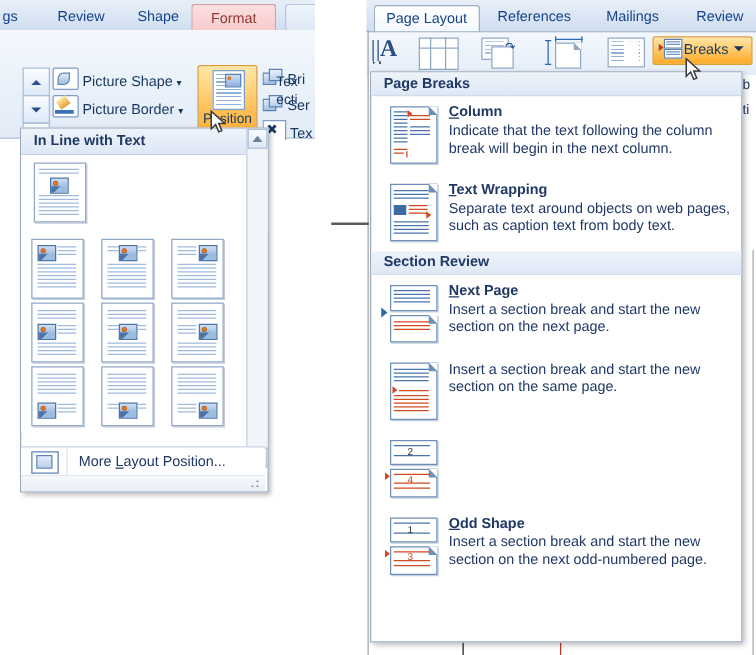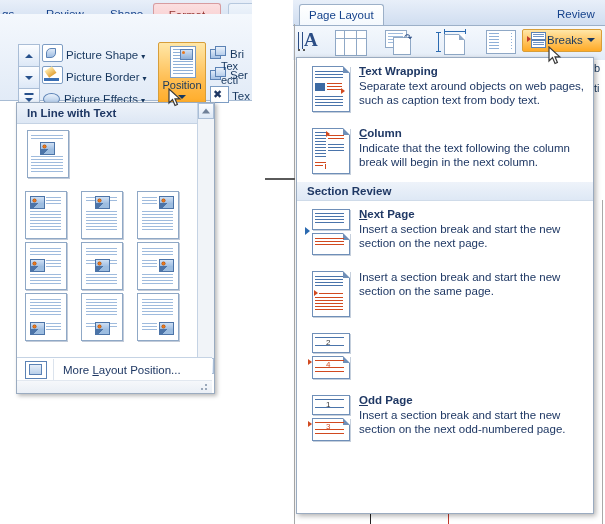--- a/index.html
+++ b/index.html
@@ -21,21 +21,21 @@
   .tabstrip .rule{position:absolute;left:0;bottom:0;width:100%;height:1px;background:#9cb0c8;}
   .tab{position:absolute;top:3px;height:23px;line-height:22px;padding:0 10px;
     font-size:11.5px;color:#15428b;white-space:nowrap;}
   .tab.plain{color:#15428b;}
   .tab.format-tab{
     background:linear-gradient(#fbdfe0,#f7c9cb);
     border:1px solid #d79ca0;border-bottom:none;
     border-radius:3px 3px 0 0;color:#953735;font-weight:normal;}
   .tab.side{background:linear-gradient(#eef4fb,#dbe6f4);border:1px solid #b6c8de;border-bottom:none;border-radius:3px 3px 0 0;}
 
-  .ribbonbody{position:absolute;left:0;top:14px;width:299px;height:86px;
+  .ribbonbody{position:absolute;left:0;top:24px;width:299px;height:86px;
     background:linear-gradient(#f4f8fd,#e2ebf7);border-bottom:1px solid #a8bcd4;}
 
   
   .spincol{position:absolute;left:18px;top:30px;width:20px;height:66px;}
   .spinbtn{width:20px;height:21px;background:linear-gradient(#fcfdff,#dce8f7);
     border:1px solid #a9bdd6;margin-bottom:-1px;position:relative;}
   .spinbtn i{position:absolute;left:50%;top:50%;transform:translate(-50%,-50%);
     width:0;height:0;}
   .ar-up i{border-left:4px solid transparent;border-right:4px solid transparent;border-bottom:4px solid #27518c;}
   .ar-dn i{border-left:4px solid transparent;border-right:4px solid transparent;border-top:4px solid #27518c;}
@@ -477,20 +477,22 @@
 
 <div class="cursor" style="left:168px;top:88px;">
   <svg width="14" height="20" viewBox="0 0 14 20">
     <path d="M1,1 L1,15 L4.5,11.6 L7,17.5 L9.4,16.5 L7,10.8 L11.8,10.8 Z" fill="#ffffff" stroke="#3a3a3a" stroke-width="1.2"></path>
   </svg>
 </div>
 
 <div class="abs" id="right-ribbon">
   <div class="r-tabstrip">
     <div class="r-tab active" style="left:6px;">Page Layout</div>
+    <div class="r-tab" style="left:96px;">References</div>
+    <div class="r-tab" style="left:183px;">Mailings</div>
     <div class="r-tab" style="left:255px;">Review</div>
     <div class="rule"></div>
   </div>
 
   <div class="r-ribbonbody">
     <div class="ri ri-dropcap">
         <div class="dots"></div>
       </div>
     <div class="ri ri-margins"></div>
     <div class="ri ri-orient">
@@ -521,43 +523,22 @@
 <div class="rbg" style="left:594px;top:82px;">ti</div>
 
 <div class="vline" style="left:294px;top:24px;height:500px;"></div>
 <div class="hline" style="left:265px;top:178px;width:30px;"></div>
 <div class="vline" style="left:370px;top:514px;height:10px;background:#222;"></div>
 <div class="vline" style="left:448px;top:514px;height:10px;background:#c0392b;"></div>
 <div class="vline" style="left:602px;top:200px;height:324px;"></div>
 
 <div class="abs" id="breaks-menu">
 
-
-
-  <div class="bm-item">
-    <div class="bm-ico">
-      <div class="pg-sheet pg-fold" style="left:5px;top:2px;width:36px;height:44px;"></div>
-      <div class="bl" style="left:8px;top:7px;width:28px;"></div>
-      <div class="bl" style="left:8px;top:10px;width:28px;"></div>
-      <div class="bl" style="left:8px;top:13px;width:28px;"></div>
-      <div style="position:absolute;left:8px;top:19px;width:10px;height:8px;background:#3c6aa3;"></div>
-      <div class="rl" style="left:20px;top:19px;width:15px;"></div>
-      <div class="rl" style="left:20px;top:22px;width:15px;"></div>
-      <div class="rl" style="left:20px;top:25px;width:15px;"></div>
-      <div class="redptr" style="left:34px;top:24px;"></div>
-      <div class="bl" style="left:8px;top:32px;width:28px;"></div>
-      <div class="bl" style="left:8px;top:35px;width:28px;"></div>
-      <div class="bl" style="left:8px;top:38px;width:28px;"></div>
-      <div class="bl" style="left:8px;top:41px;width:28px;"></div>
-    </div>
-    <div class="bm-txt">
-      <div class="bm-title"><u>T</u><span>ext Wrapping</span></div>
-      <div class="bm-desc">Separate text around objects on web pages, such as caption text from body text.</div>
-    </div>
-  </div>
+  <div class="bm-header">Page Breaks</div>
+
 
   <div class="bm-item">
     <div class="bm-ico">
       <div class="pg-sheet pg-fold" style="left:5px;top:2px;width:36px;height:44px;"></div>
       <div class="bl" style="left:8px;top:6px;width:11px;"></div>
       <div class="bl" style="left:8px;top:9px;width:11px;"></div>
       <div class="bl" style="left:8px;top:12px;width:11px;"></div>
       <div class="bl" style="left:8px;top:15px;width:11px;"></div>
       <div class="bl" style="left:8px;top:18px;width:11px;"></div>
       <div class="bl" style="left:8px;top:21px;width:11px;"></div>
@@ -573,20 +554,42 @@
       <div class="bl" style="left:21px;top:24px;width:16px;"></div>
       <div class="redptr" style="left:19px;top:5px;"></div>
       <div class="rl" style="left:18px;top:38px;width:1px;height:5px;background:#d1491f;"></div>
     </div>
     <div class="bm-txt">
       <div class="bm-title"><u>C</u><span>olumn</span></div>
       <div class="bm-desc">Indicate that the text following the column break will begin in the next column.</div>
     </div>
   </div>
 
+  <div class="bm-item">
+    <div class="bm-ico">
+      <div class="pg-sheet pg-fold" style="left:5px;top:2px;width:36px;height:44px;"></div>
+      <div class="bl" style="left:8px;top:7px;width:28px;"></div>
+      <div class="bl" style="left:8px;top:10px;width:28px;"></div>
+      <div class="bl" style="left:8px;top:13px;width:28px;"></div>
+      <div style="position:absolute;left:8px;top:19px;width:10px;height:8px;background:#3c6aa3;"></div>
+      <div class="rl" style="left:20px;top:19px;width:15px;"></div>
+      <div class="rl" style="left:20px;top:22px;width:15px;"></div>
+      <div class="rl" style="left:20px;top:25px;width:15px;"></div>
+      <div class="redptr" style="left:34px;top:24px;"></div>
+      <div class="bl" style="left:8px;top:32px;width:28px;"></div>
+      <div class="bl" style="left:8px;top:35px;width:28px;"></div>
+      <div class="bl" style="left:8px;top:38px;width:28px;"></div>
+      <div class="bl" style="left:8px;top:41px;width:28px;"></div>
+    </div>
+    <div class="bm-txt">
+      <div class="bm-title"><u>T</u><span>ext Wrapping</span></div>
+      <div class="bm-desc">Separate text around objects on web pages, such as caption text from body text.</div>
+    </div>
+  </div>
+
   <div class="bm-header">Section Review</div>
 
   <div class="bm-item">
     <div class="bm-ico">
       <div class="bm-arrow"></div>
       <div class="pg-sheet" style="left:5px;top:2px;width:36px;height:19px;"></div>
       <div class="bl" style="left:8px;top:6px;width:29px;"></div>
       <div class="bl" style="left:8px;top:9px;width:29px;"></div>
       <div class="bl" style="left:8px;top:12px;width:29px;"></div>
       <div class="bl" style="left:8px;top:15px;width:29px;"></div>
@@ -643,21 +646,21 @@
       <div class="bl" style="left:8px;top:14px;width:29px;"></div>
       <div class="numtxt" style="left:19px;top:7px;">1</div>
       <div class="pg-sheet pg-fold" style="left:5px;top:25px;width:36px;height:21px;"></div>
       <div class="rl" style="left:8px;top:29px;width:29px;"></div>
       <div class="rl" style="left:8px;top:36px;width:29px;"></div>
       <div class="rl" style="left:8px;top:40px;width:29px;"></div>
       <div class="numtxt" style="left:19px;top:29px;color:#d1491f;">3</div>
       <div class="redptr" style="left:1px;top:28px;"></div>
     </div>
     <div class="bm-txt">
-      <div class="bm-title"><u>O</u><span>dd Page</span></div>
+      <div class="bm-title"><u>O</u><span>dd Shape</span></div>
       <div class="bm-desc">Insert a section break and start the new section on the next odd-numbered page.</div>
     </div>
   </div>
 </div>
 
 <div class="cursor" style="left:548px;top:46px;">
   <svg width="14" height="20" viewBox="0 0 14 20">
     <path d="M1,1 L1,15 L4.5,11.6 L7,17.5 L9.4,16.5 L7,10.8 L11.8,10.8 Z" fill="#ffffff" stroke="#3a3a3a" stroke-width="1.2"></path>
   </svg>
 </div>

